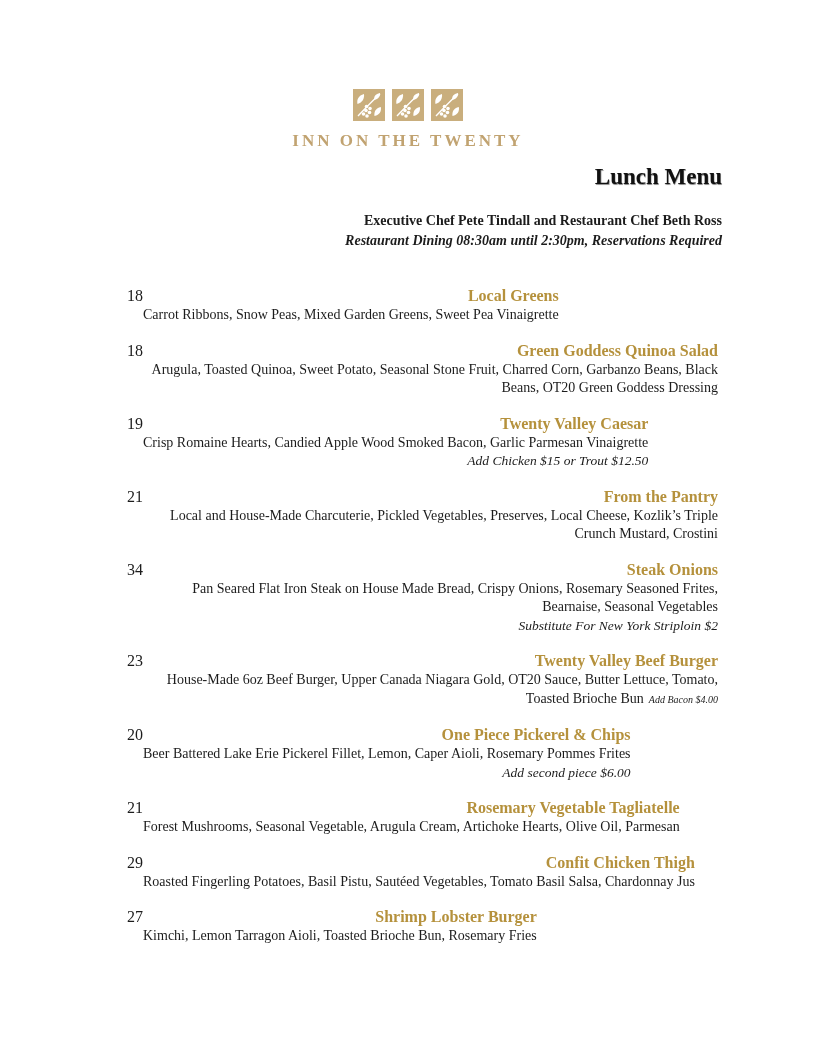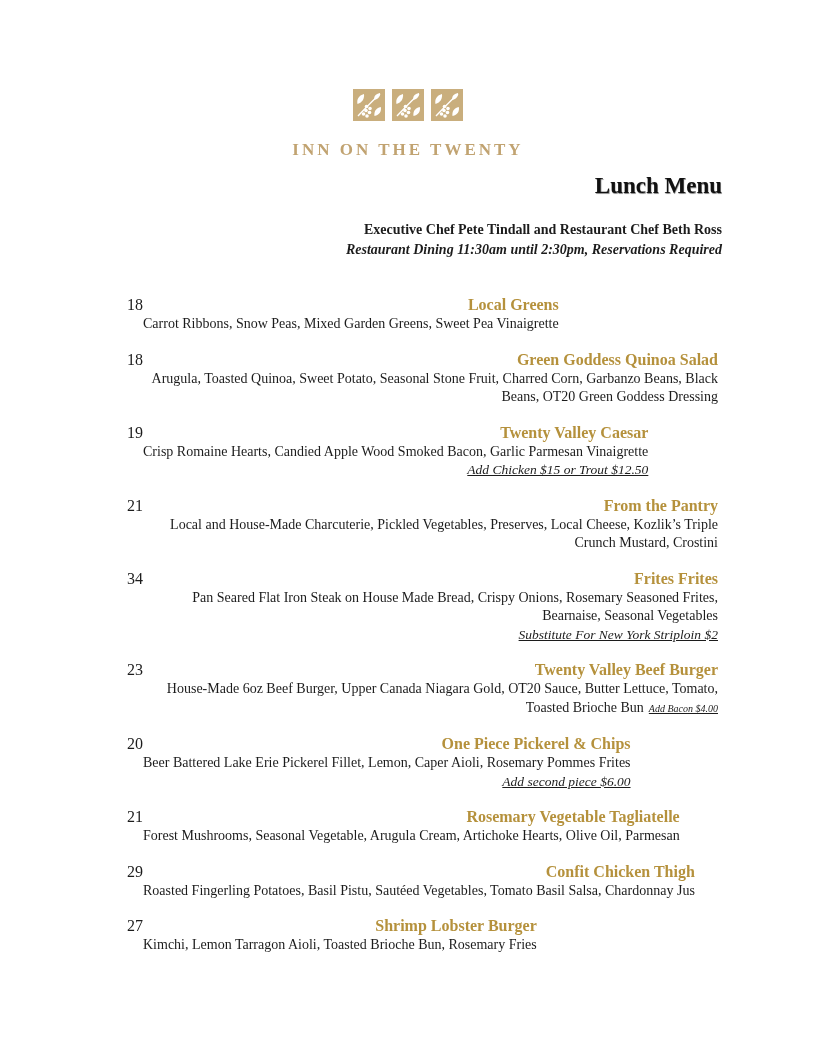--- a/index.html
+++ b/index.html
@@ -3,40 +3,40 @@
 <meta charset="utf-8">
 <style>
   html, body { margin: 0; padding: 0; background: #ffffff; }
   .page {
     width: 816px; height: 1056px; background: #ffffff; overflow: hidden;
     font-family: "Liberation Serif", "DejaVu Serif", serif;
     color: #1c1c1c; position: relative; box-sizing: border-box;
   }
   .logo-block { padding-top: 89px; text-align: center; }
   .brand {
-    margin-top: 14px; font-size: 17px; letter-spacing: 3px;
+    margin-top: 5px; font-size: 17px; letter-spacing: 3px;
     color: #c1a371; font-weight: bold;
   }
   .content { margin-left: 96px; margin-right: 94px; text-align: right; }
   .menu-title {
     margin: 13px 0 0 0; font-size: 23px; font-weight: bold; color: #111;
     text-shadow: 0.6px 0.6px 0.7px rgba(0,0,0,0.45);
   }
   .chef-line { margin: 23px 0 0 0; font-weight: bold; font-size: 14px; }
   .dining-line { margin: 4px 0 0 0; font-weight: bold; font-style: italic; font-size: 14px; }
   .menu-list { margin-top: 37px; }
   .menu-item { display: flex; margin-bottom: 16px; }
   .price { width: 47px; flex: 0 0 47px; font-size: 16px; line-height: 20px; }
   .item-body { max-width: 575px; }
   .item-name {
     margin: 0; font-size: 16px; font-weight: bold; line-height: 20px;
     color: #b5913c;
   }
   .item-desc { margin: 0; font-size: 14px; line-height: 18.5px; }
-  .item-note, .inline-note { font-style: italic; font-size: 13.5px; text-decoration: underline; }
+  .item-note, .inline-note { font-style: italic; font-size: 13.5px; }
   .item-note { margin: 0; line-height: 18.5px; }
   .item-note:empty { display: none; }
   .inline-note:not(:empty) { margin-left: 5px; font-size: 10px; }
 </style>
 </head>
 <body>
 
 <div class="page">
 
   <header class="logo-block">
@@ -59,21 +59,21 @@
       <use href="#vinesq" x="0" y="0"></use>
       <use href="#vinesq" x="39" y="0"></use>
       <use href="#vinesq" x="78" y="0"></use>
     </svg>
     <div class="brand">INN ON THE TWENTY</div>
   </header>
 
   <main class="content">
     <h1 class="menu-title">Lunch Menu</h1>
     <p class="chef-line">Executive Chef Pete Tindall and Restaurant Chef Beth Ross</p>
-    <p class="dining-line">Restaurant Dining 11:30am until 2:30pm, Reservations Required</p>
+    <p class="dining-line">Restaurant Dining 08:30am until 2:30pm, Reservations Required</p>
 
     <div class="menu-list" id="menu-list">
   <div class="menu-item">
     <div class="price">18</div>
     <div class="item-body">
       <h3 class="item-name">Local Greens</h3>
       <p class="item-desc"><span>Carrot Ribbons, Snow Peas, Mixed Garden Greens, Sweet Pea Vinaigrette</span><span class="inline-note"></span></p>
 
     </div>
   </div>
@@ -101,21 +101,21 @@
     <div class="item-body">
       <h3 class="item-name">From the Pantry</h3>
       <p class="item-desc"><span>Local and House-Made Charcuterie, Pickled Vegetables, Preserves, Local Cheese, Kozlik’s Triple Crunch Mustard, Crostini</span><span class="inline-note"></span></p>
 
     </div>
   </div>
 
   <div class="menu-item">
     <div class="price">34</div>
     <div class="item-body">
-      <h3 class="item-name">Frites Frites</h3>
+      <h3 class="item-name">Steak Onions</h3>
       <p class="item-desc"><span>Pan Seared Flat Iron Steak on House Made Bread, Crispy Onions, Rosemary Seasoned Frites, Bearnaise, Seasonal Vegetables</span><span class="inline-note"></span></p>
       <p class="item-note">Substitute For New York Striploin $2</p>
     </div>
   </div>
 
   <div class="menu-item">
     <div class="price">23</div>
     <div class="item-body">
       <h3 class="item-name">Twenty Valley Beef Burger</h3>
       <p class="item-desc"><span>House-Made 6oz Beef Burger, Upper Canada Niagara Gold, OT20 Sauce, Butter Lettuce, Tomato, Toasted Brioche Bun</span><span class="inline-note">Add Bacon $4.00</span></p>

